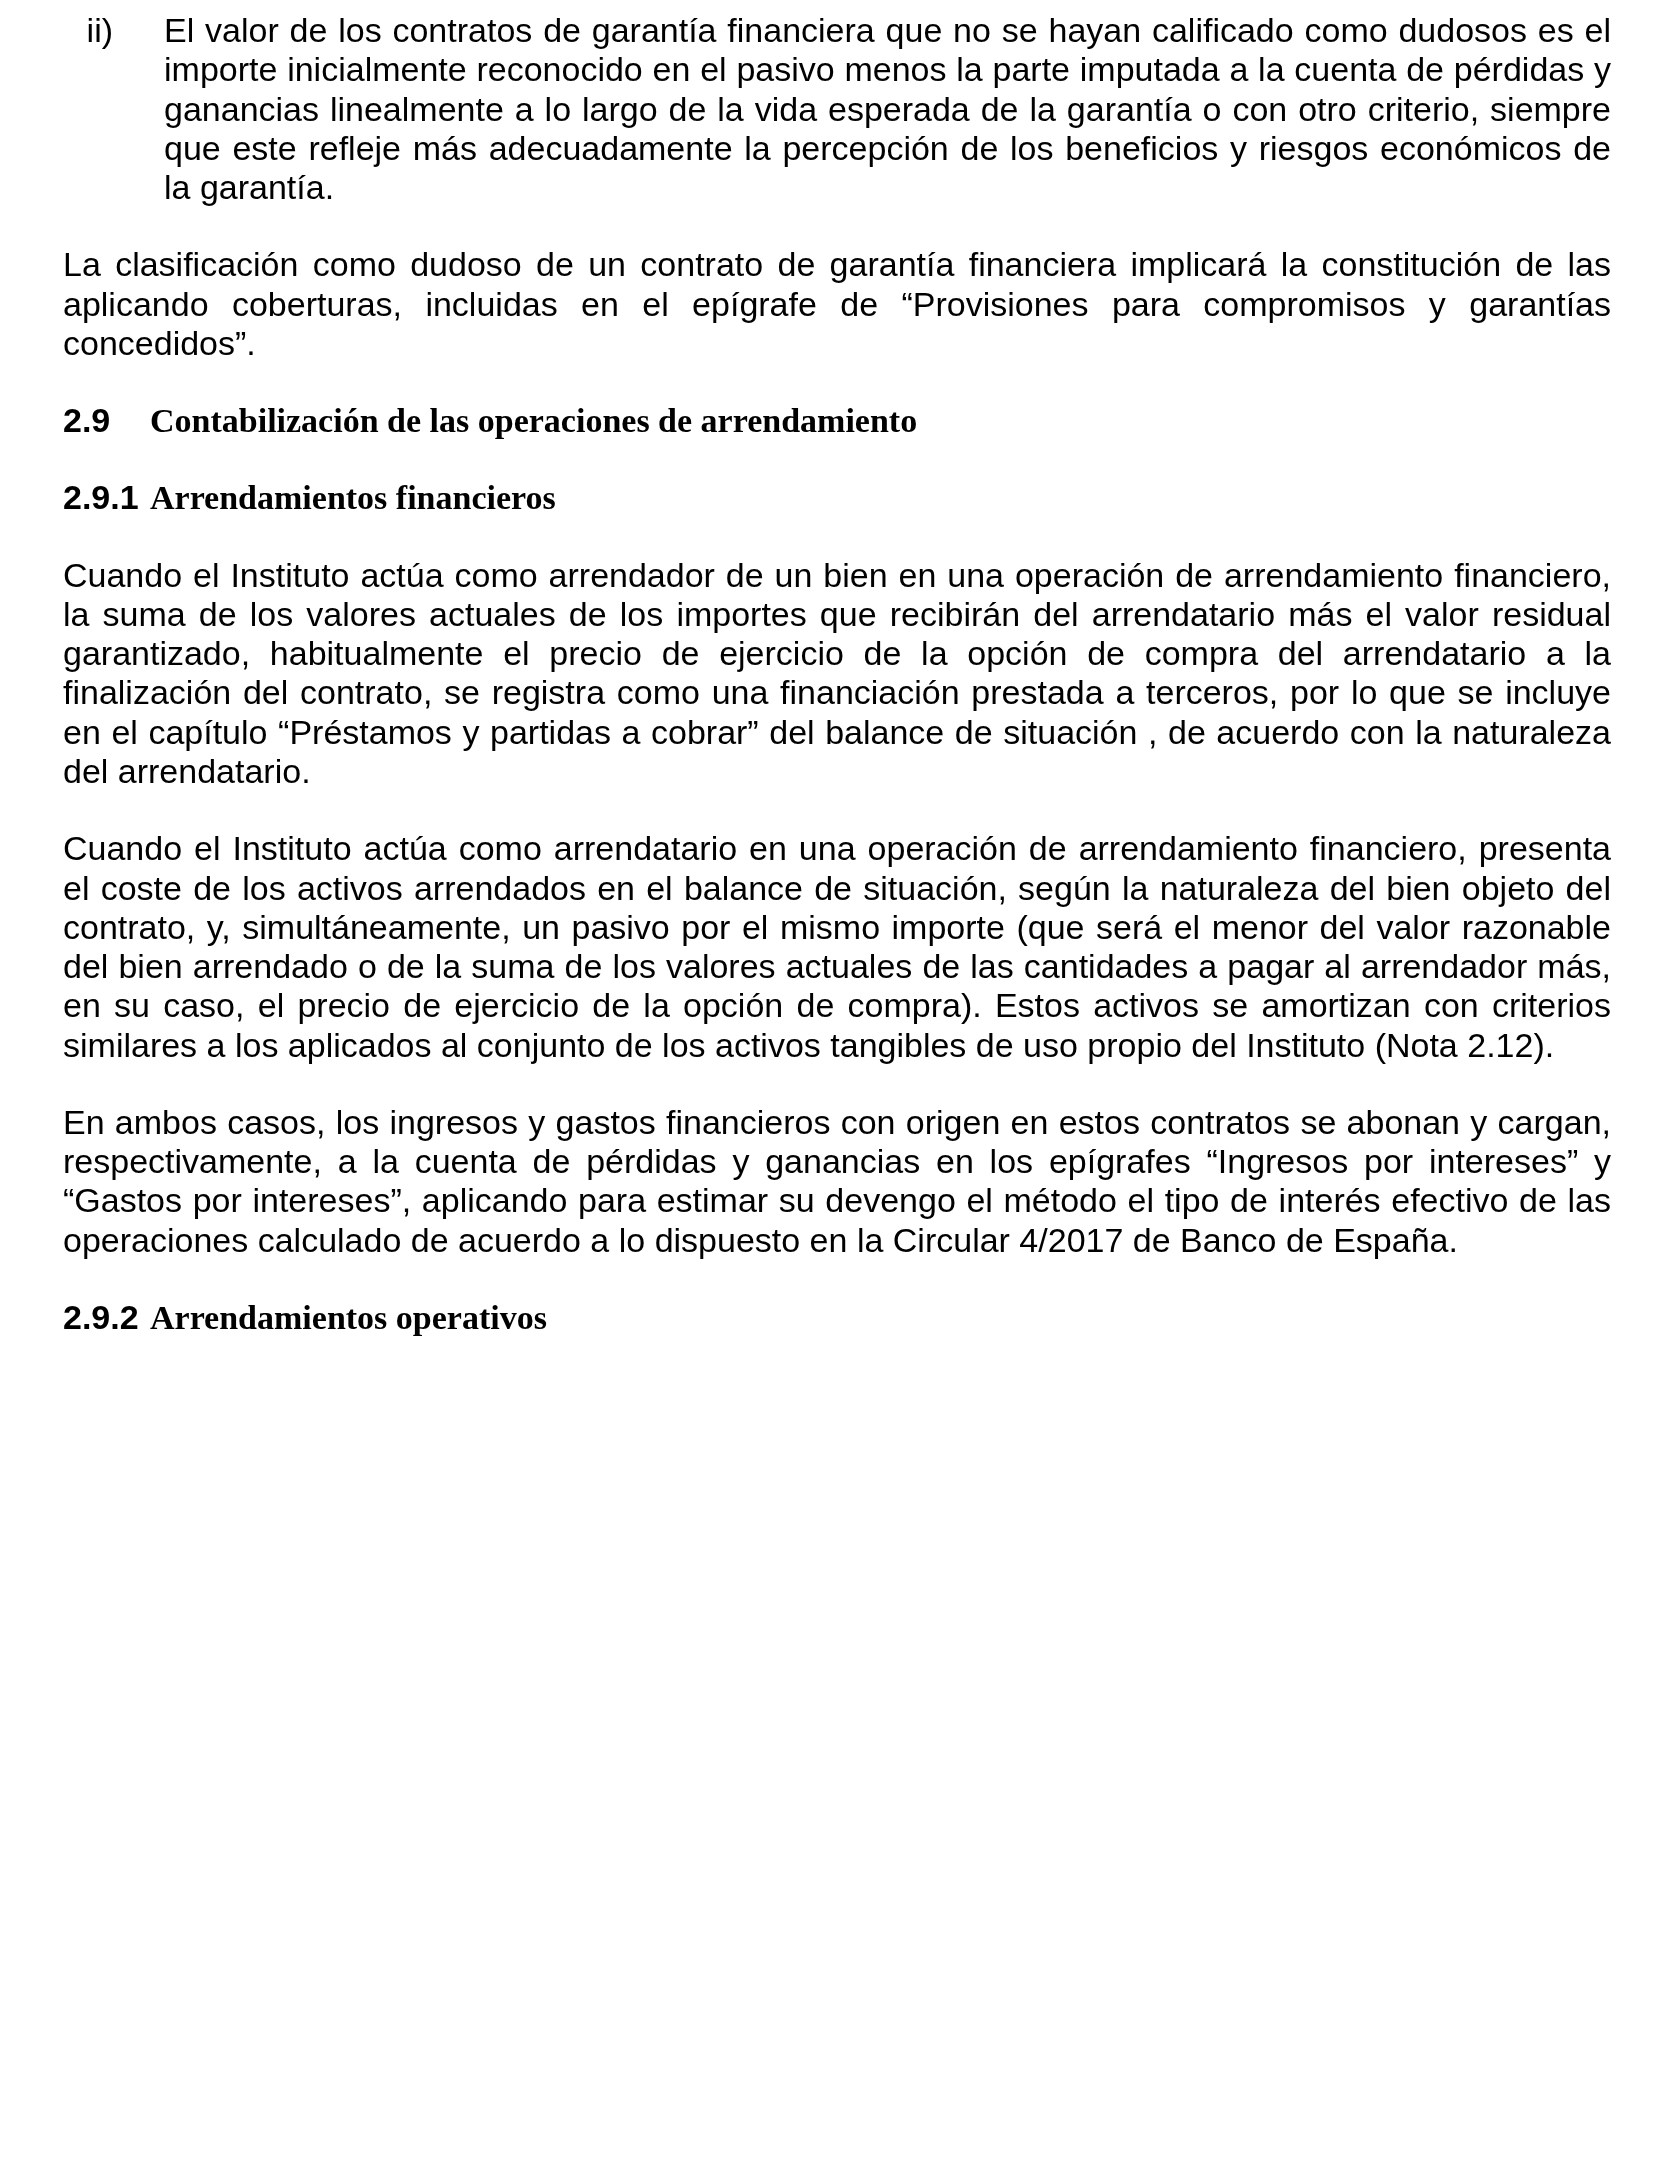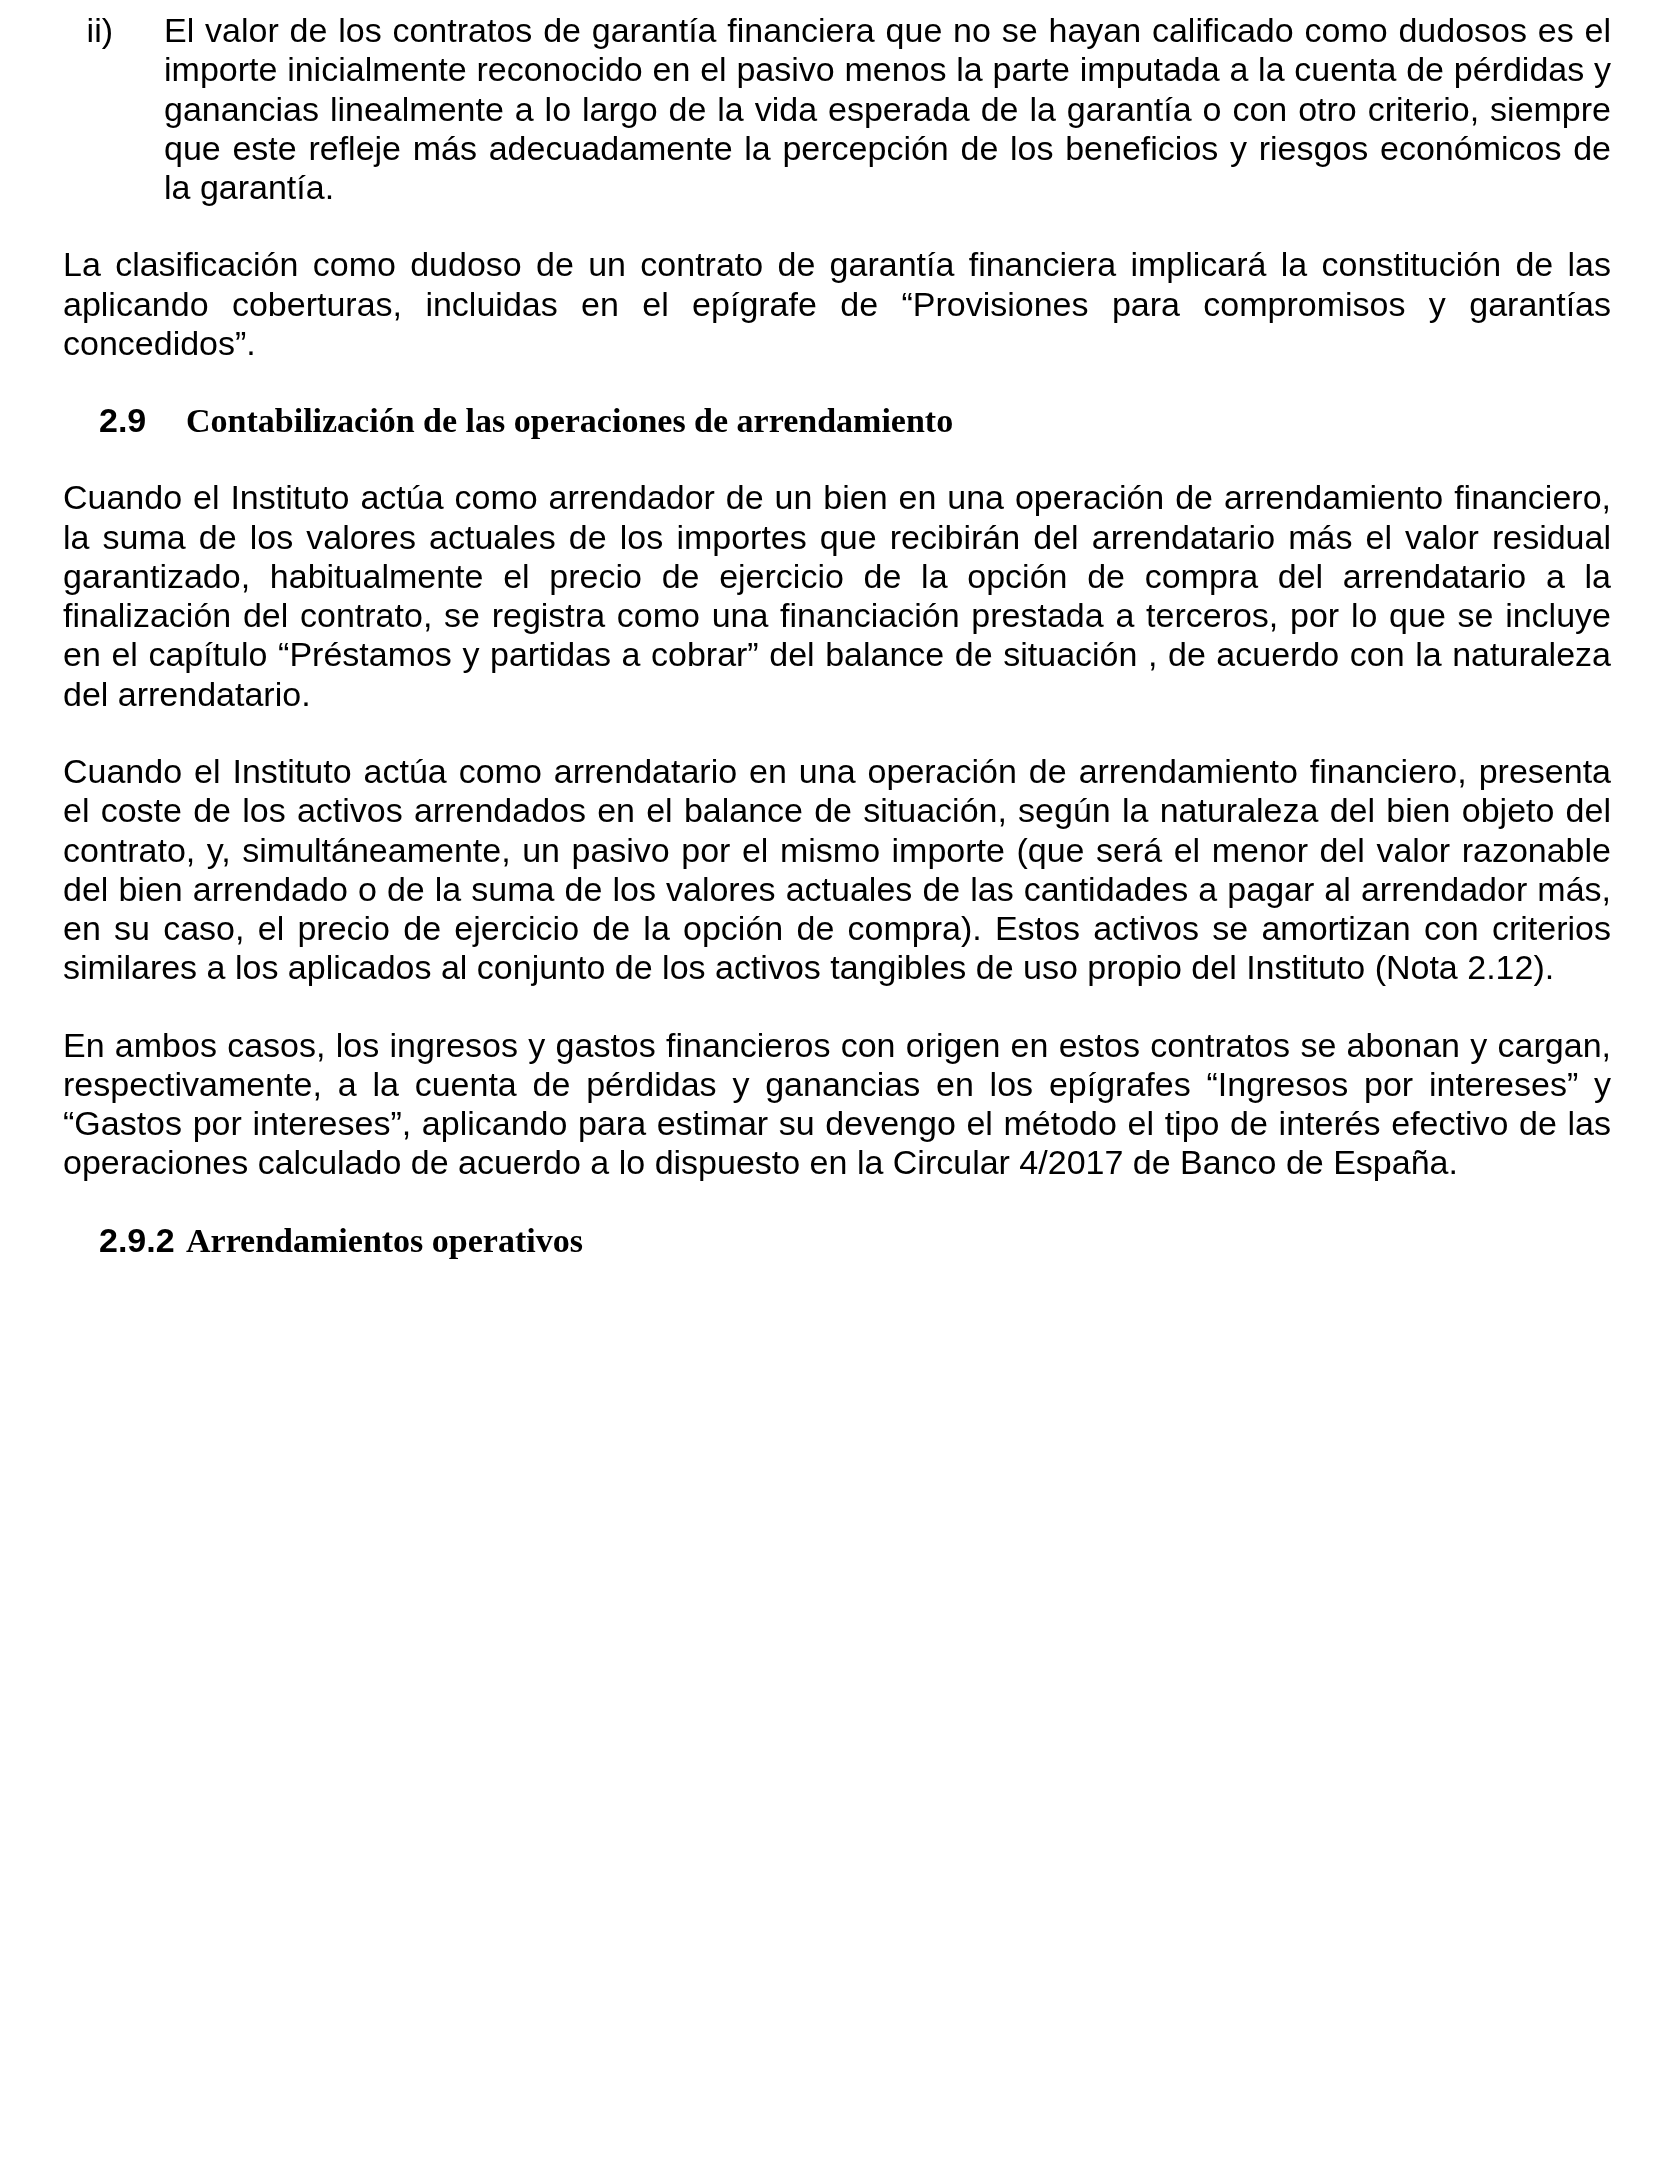--- a/index.html
+++ b/index.html
@@ -40,21 +40,20 @@
   .heading {
     display: flex;
     font-size: 34px;
     font-weight: bold;
     margin: 4.7px 0 38px 0;
     text-align: left;
   }
   .heading .hnum {
     flex: 0 0 auto;
     min-width: 87px;
-    margin-left: 36px;
   }
   .heading .htitle {
     flex: 1 1 auto;
     font-family: Liberation Serif, serif;
   }
 </style>
 </head>
 <body>
 
 <div class="page">
@@ -64,20 +63,24 @@
     <span>El valor de los contratos de garantía financiera que no se hayan calificado como dudosos es el importe inicialmente reconocido en el pasivo menos la parte imputada a la cuenta de pérdidas y ganancias linealmente a lo largo de la vida esperada de la garantía o con otro criterio, siempre que este refleje más adecuadamente la percepción de los beneficios y riesgos económicos de la garantía.</span>
   </div>
 
   <p class="para">La clasificación como dudoso de un contrato de garantía financiera implicará la constitución de las aplicando coberturas, incluidas en el epígrafe de “Provisiones para compromisos y garantías concedidos”.</p>
 
   <h2 class="heading">
     <span class="hnum">2.9</span>
     <span class="htitle">Contabilización de las operaciones de arrendamiento</span>
   </h2>
 
+  <h3 class="heading">
+    <span class="hnum">2.9.1</span>
+    <span class="htitle">Arrendamientos financieros</span>
+  </h3>
 
 
   <p class="para">Cuando el Instituto actúa como arrendador de un bien en una operación de arrendamiento financiero, la suma de los valores actuales de los importes que recibirán del arrendatario más el valor residual garantizado, habitualmente el precio de ejercicio de la opción de compra del arrendatario a la finalización del contrato, se registra como una financiación prestada a terceros, por lo que se incluye en el capítulo “Préstamos y partidas a cobrar” del balance de situación , de acuerdo con la naturaleza del arrendatario.</p>
 
   <p class="para">Cuando el Instituto actúa como arrendatario en una operación de arrendamiento financiero, presenta el coste de los activos arrendados en el balance de situación, según la naturaleza del bien objeto del contrato, y, simultáneamente, un pasivo por el mismo importe (que será el menor del valor razonable del bien arrendado o de la suma de los valores actuales de las cantidades a pagar al arrendador más, en su caso, el precio de ejercicio de la opción de compra). Estos activos se amortizan con criterios similares a los aplicados al conjunto de los activos tangibles de uso propio del Instituto (Nota 2.12).</p>
 
   <p class="para">En ambos casos, los ingresos y gastos financieros con origen en estos contratos se abonan y cargan, respectivamente, a la cuenta de pérdidas y ganancias en los epígrafes “Ingresos por intereses” y “Gastos por intereses”, aplicando para estimar su devengo el método el tipo de interés efectivo de las operaciones calculado de acuerdo a lo dispuesto en la Circular 4/2017 de Banco de España.</p>
 
   <h3 class="heading">
     <span class="hnum">2.9.2</span>

